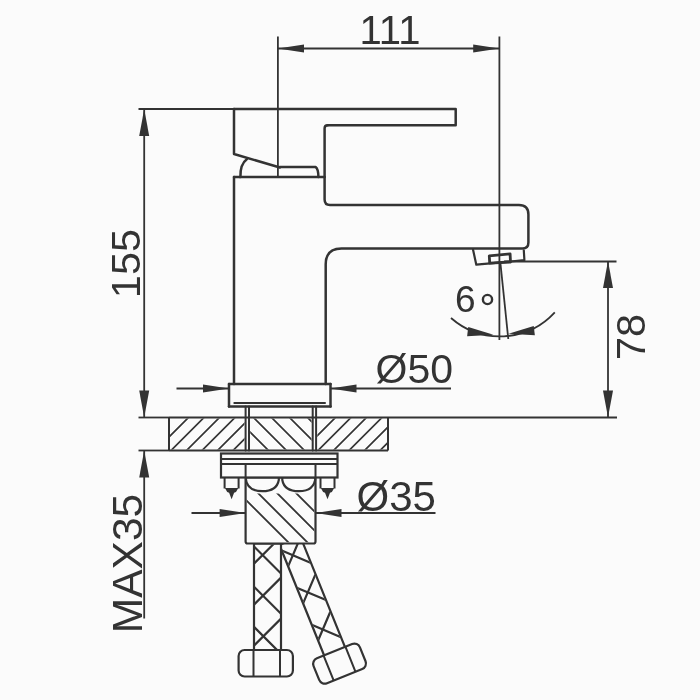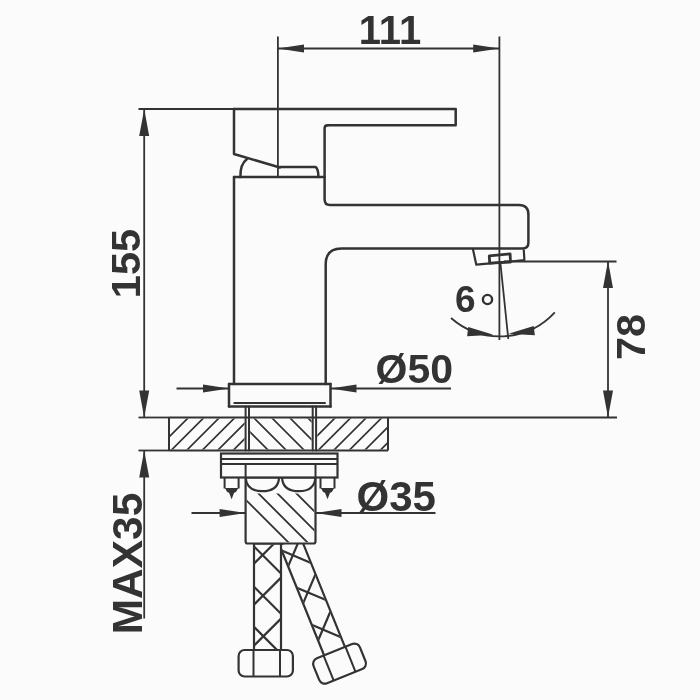--- a/index.html
+++ b/index.html
@@ -1,16 +1,16 @@
 <!DOCTYPE html>
 <html><head>
 <meta charset="utf-8">
 <style>
   html,body{margin:0;padding:0;background:#fbfbfb;}
-  .wrap{width:604px;height:700px;position:relative;background:#3b82f6;font-weight:bold;}
+  .wrap{width:604px;height:700px;position:relative;background:#3b82f6;}
   text{font-family:"Liberation Sans",sans-serif;fill:#333;}
 </style>
 </head>
 <body>
 <div class="wrap">
 <svg width="700" height="700" viewBox="0 0 700 700">
   <rect x="0" y="0" width="700" height="700" fill="#fbfbfb"></rect>
 
   <g stroke="#333" stroke-width="2.5" fill="none" stroke-linecap="round" stroke-linejoin="round">
 

